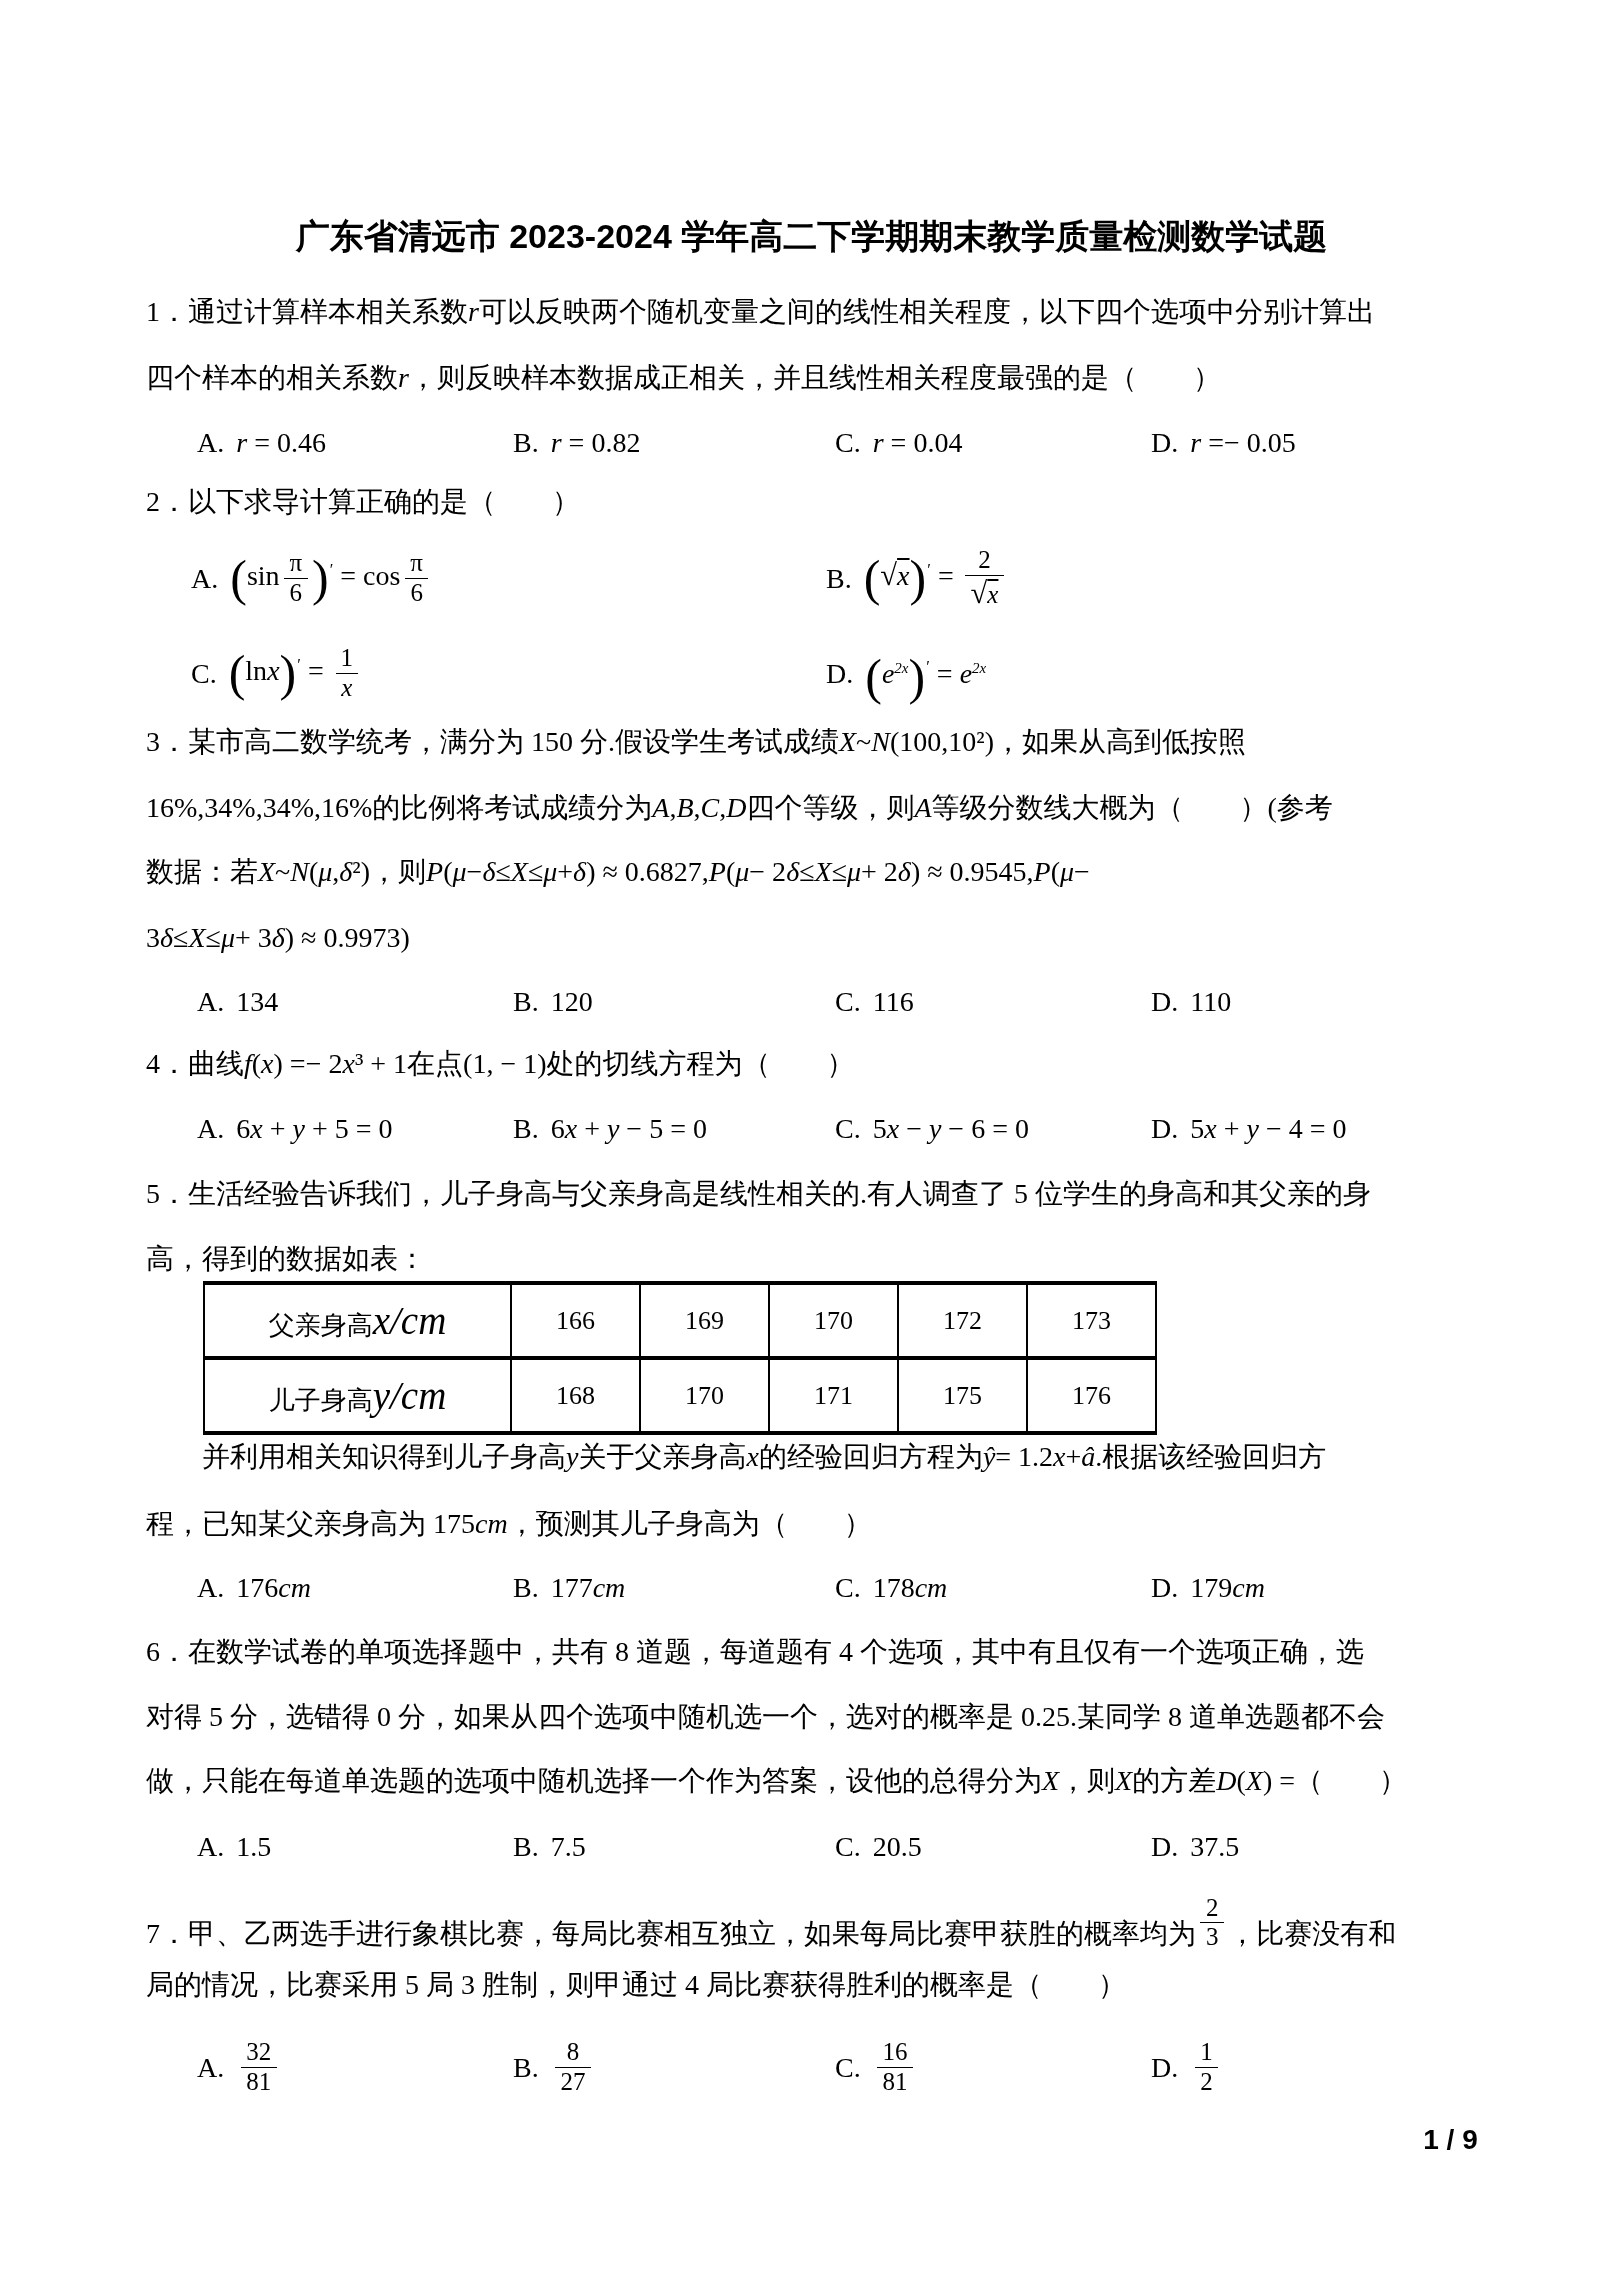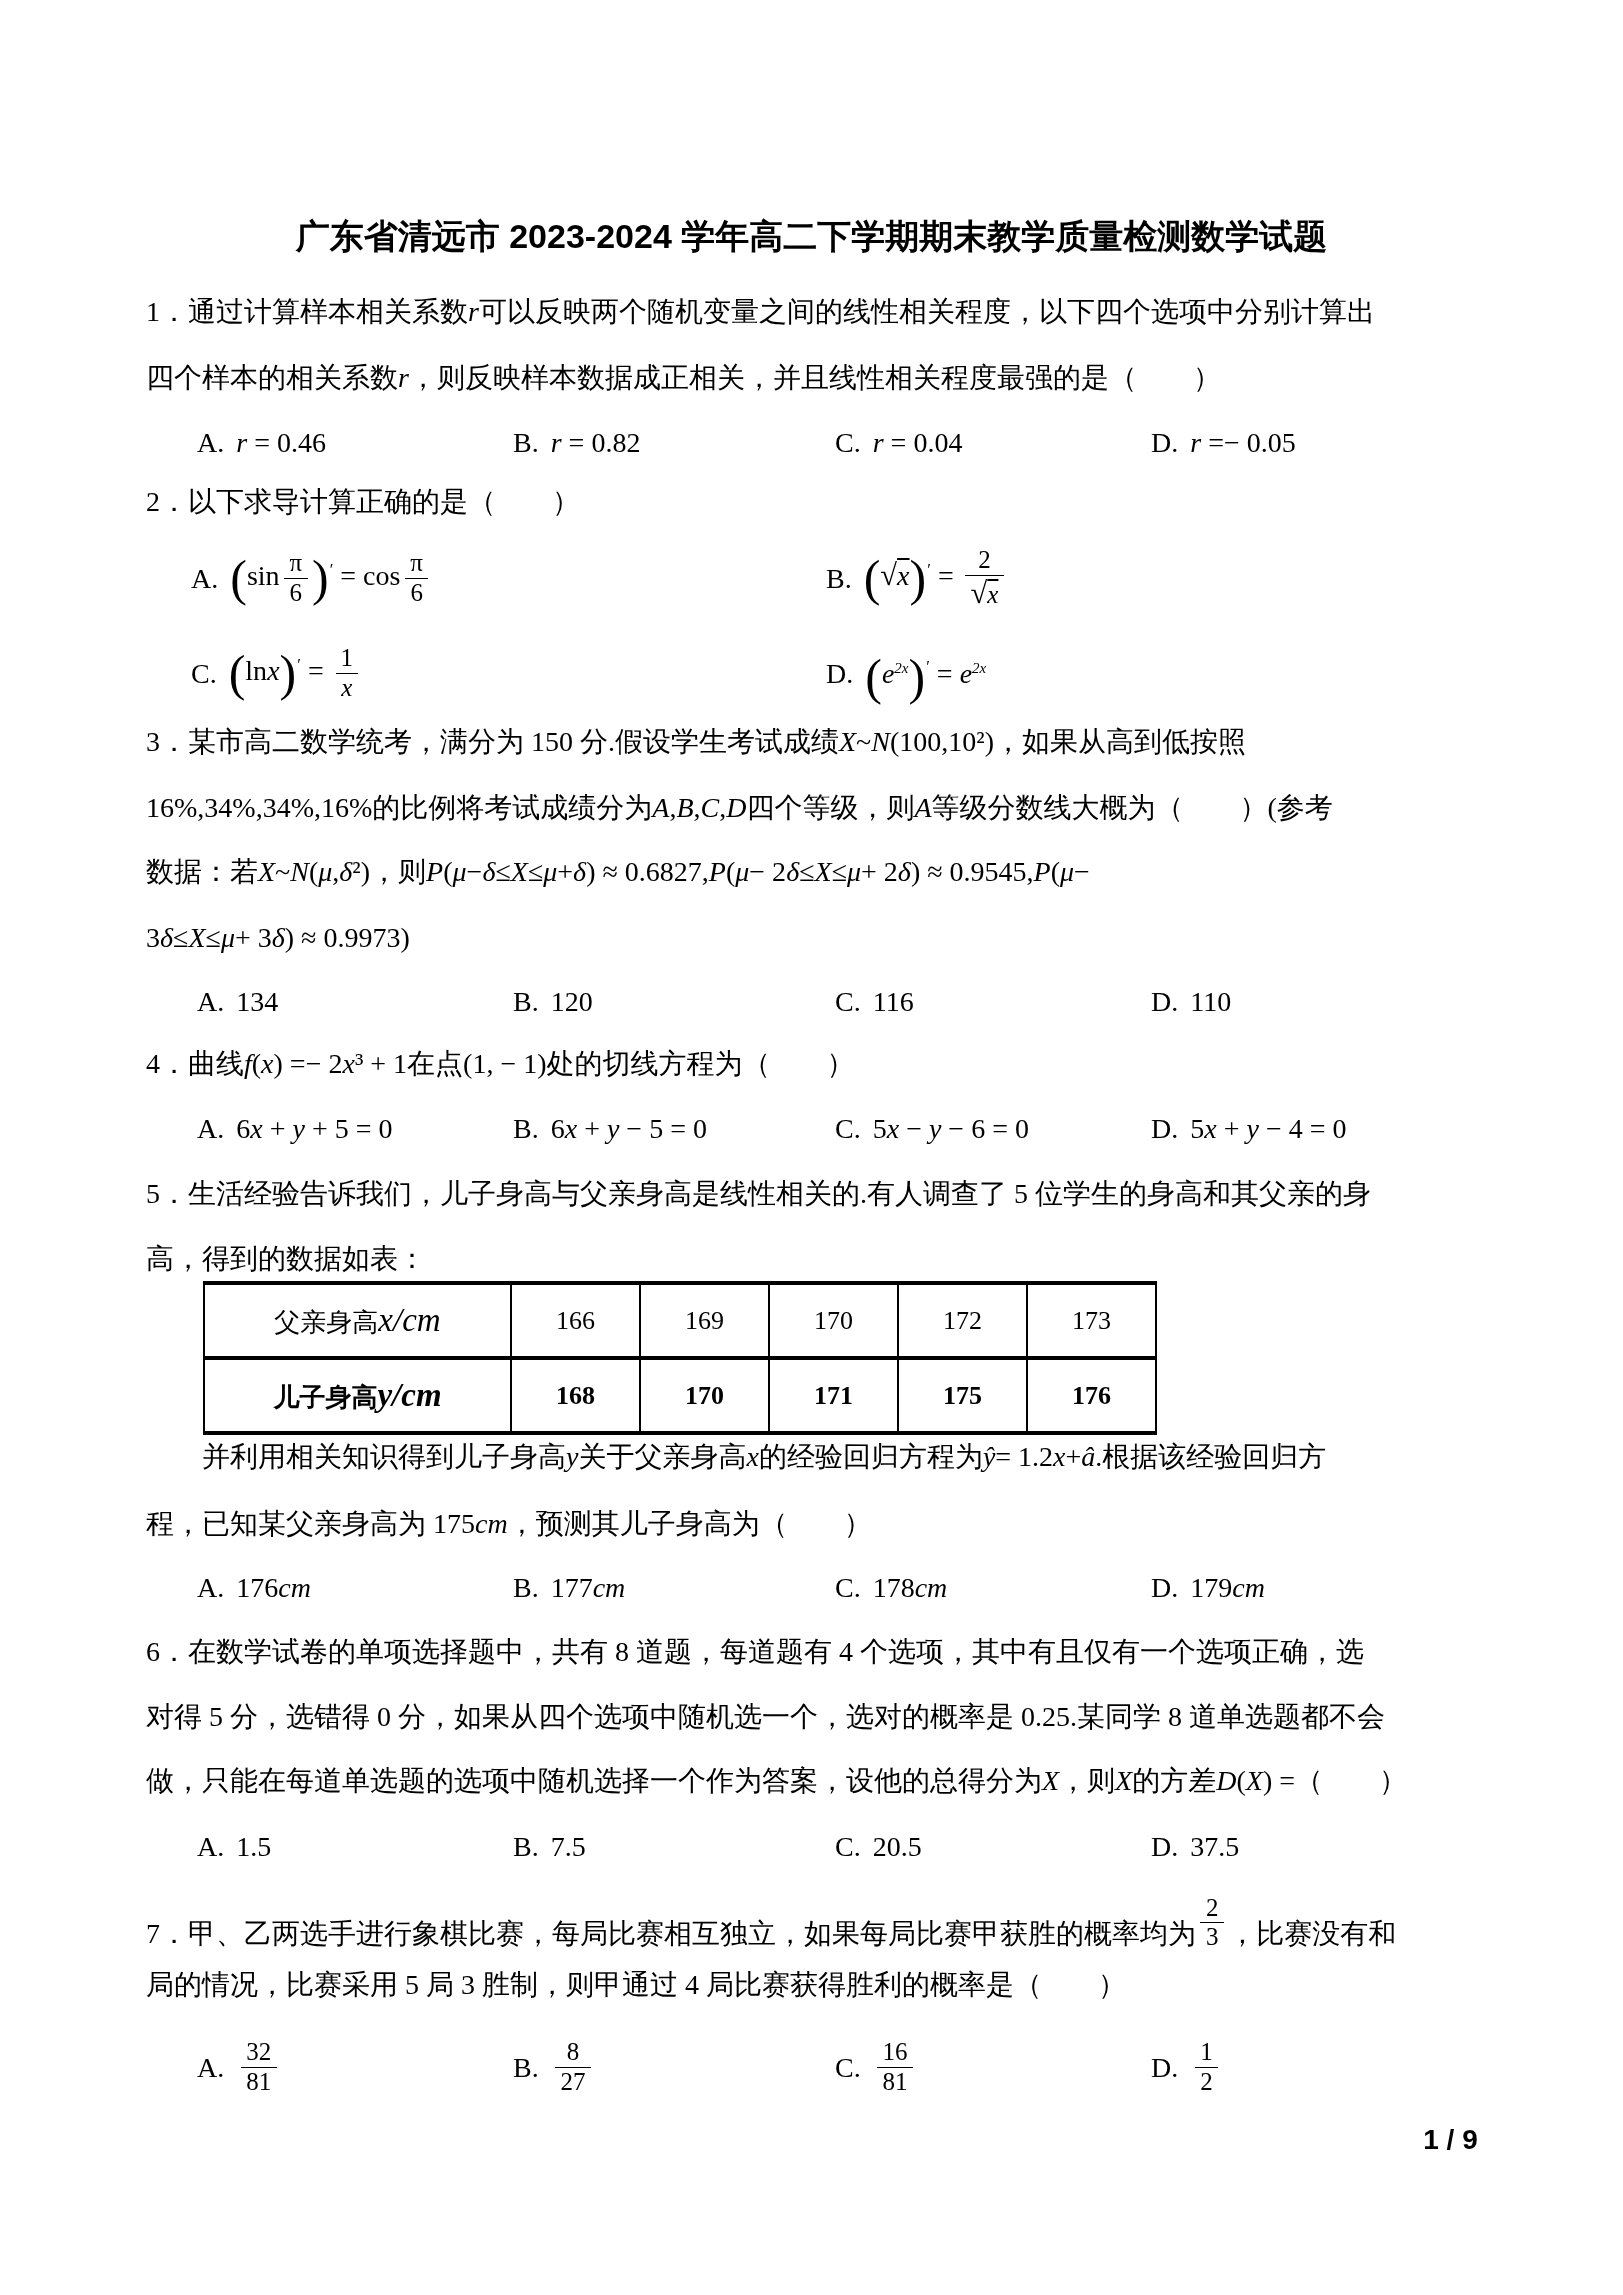--- a/index.html
+++ b/index.html
@@ -25,22 +25,22 @@
   .rad .rsign{font-size:30.5px;} 
   .rad .rbody{text-decoration:overline;font-style:italic;}
   .frac{display:inline-flex;flex-direction:column;align-items:center;vertical-align:middle;
         margin:0 4.4px;font-size:25px;line-height:1.15;text-align:center;}
   .frac .num{display:block;padding:0 5.5px;}
   .frac .den{display:block;border-top:1.6px solid #000;padding:0 5.5px;}
   .htable{position:absolute;left:203px;top:1281px;border-collapse:collapse;table-layout:fixed;}
   .htable td{border:2.2px solid #000;height:71px;text-align:center;vertical-align:middle;
              font-size:26px;padding:0;}
   .htable tr:first-child td{border-top-width:4.9px;border-bottom-width:4.4px;}
-  .htable tr:last-child td{border-bottom-width:4.4px;font-weight:bold;}
-  .htable .hcell .it{font-size:33px;}
+  .htable tr:last-child td{border-bottom-width:4.4px;}
+  .htable .hcell .it{font-size:39px;}
   .footer{position:absolute;left:1396px;top:2124px;width:109px;text-align:center;
           font-family:"Liberation Sans","DejaVu Sans",sans-serif;font-weight:700;font-size:28px;}
 </style>
 </head>
 <body>
 
 <div class="page">
 
   <div class="title">广东省清远市 2023-2024 学年高二下学期期末教学质量检测数学试题</div>
 

